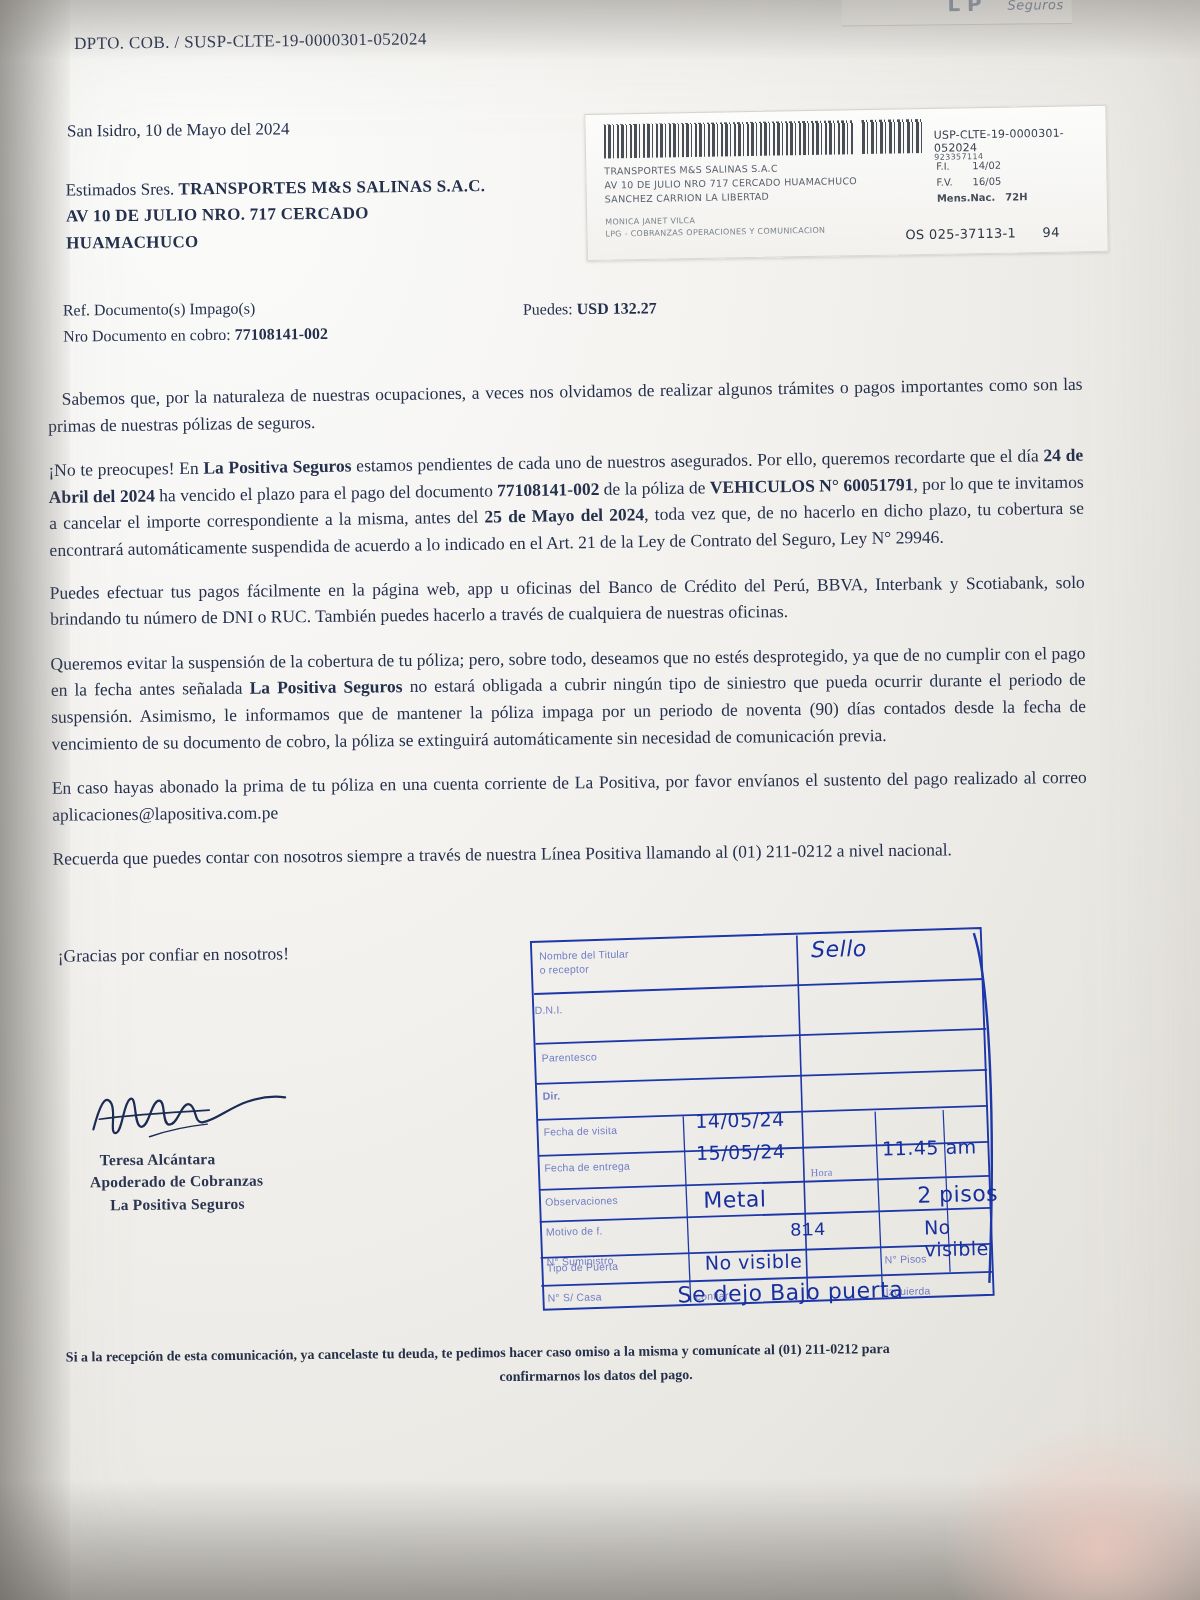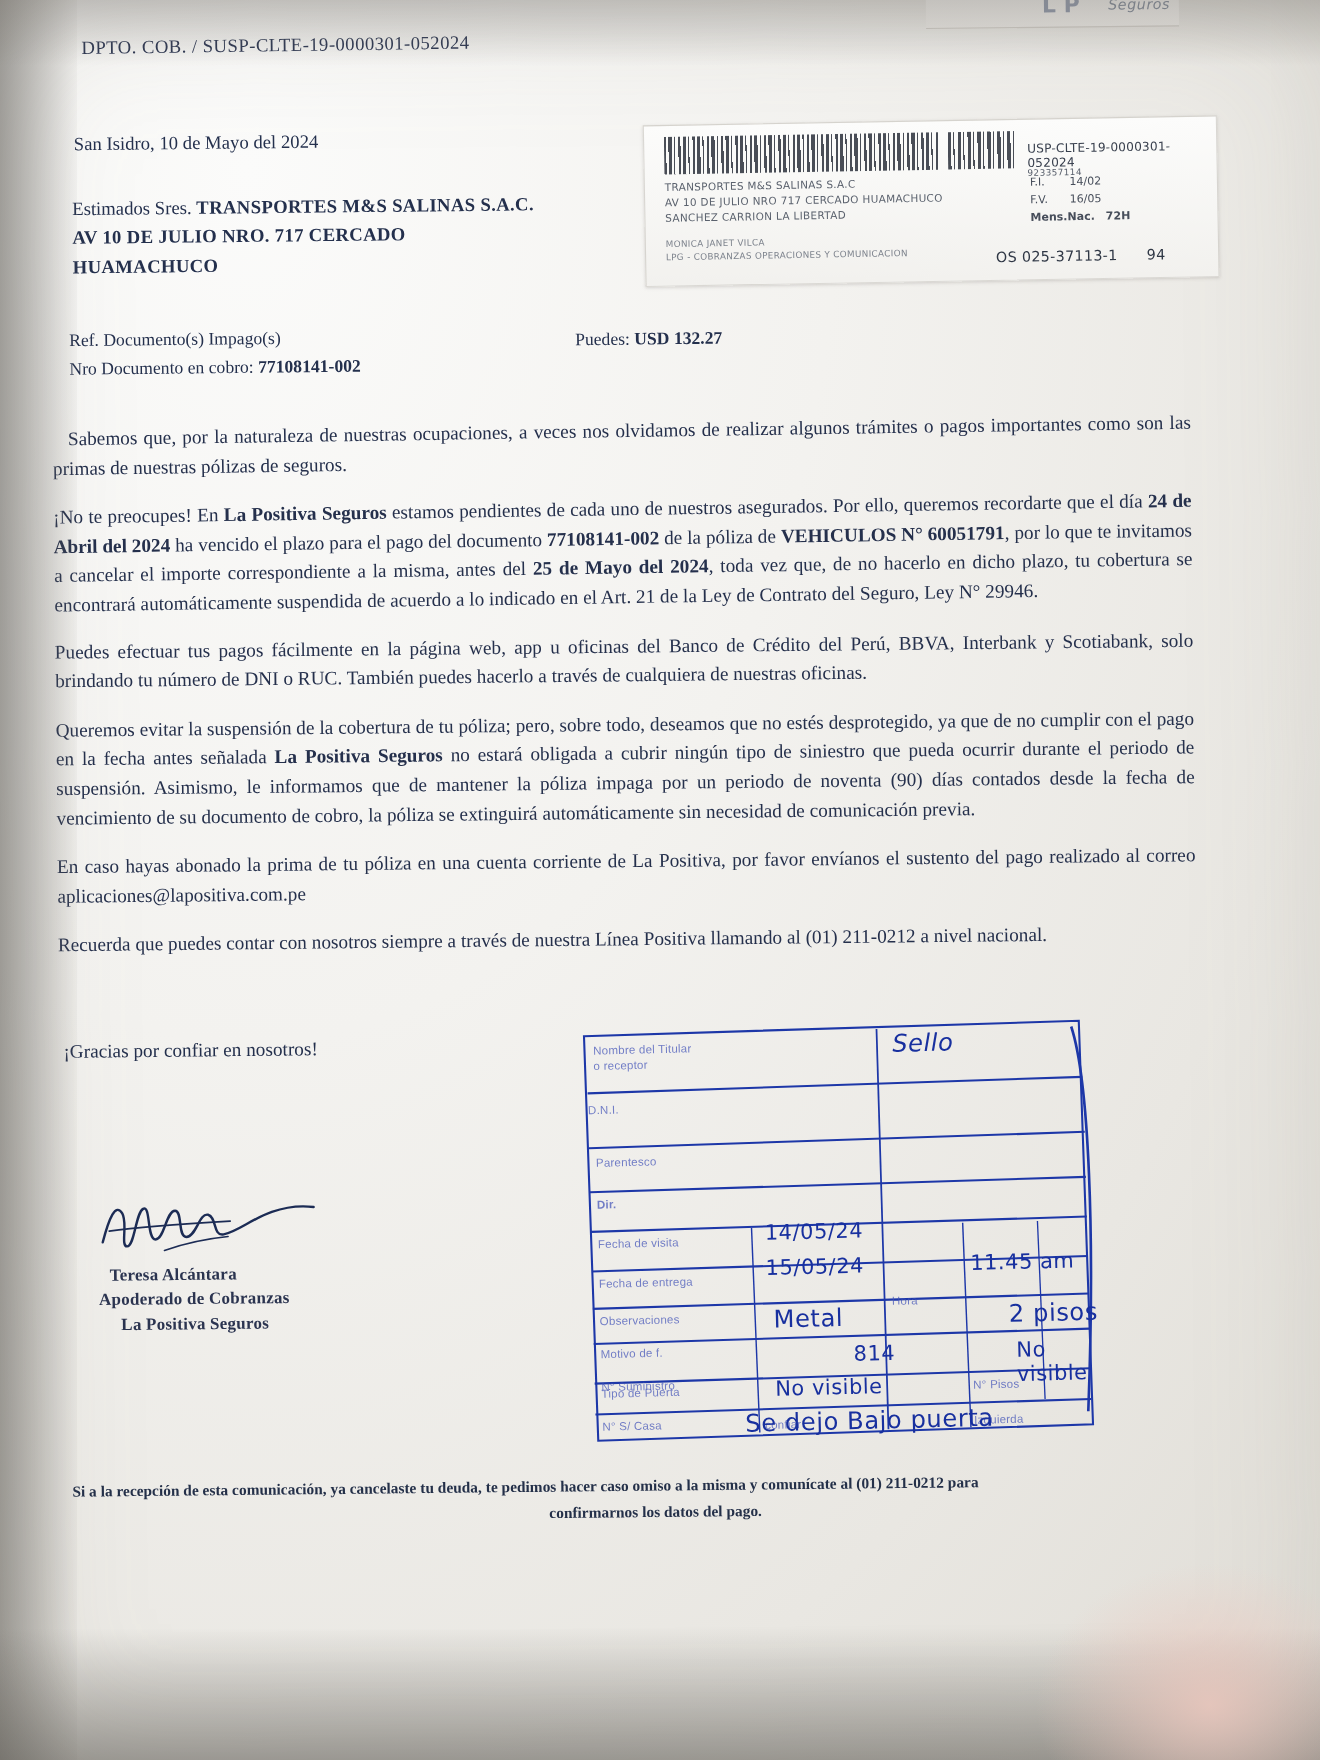--- a/index.html
+++ b/index.html
@@ -376,29 +376,29 @@
       <div class="pre" style="left:20px; top:156px;font-weight:bold;">Dir.</div>
       <div class="pre" style="left:20px; top:192px;">Fecha de visita</div>
       <div class="pre" style="left:20px; top:228px;">Fecha de entrega</div>
       <div class="pre" style="left:20px; top:262px;">Observaciones</div>
       <div class="pre" style="left:20px; top:292px;">Motivo de f.</div>
       <div class="pre" style="left:20px; top:328px;">Tipo de Puerta</div>
       <div class="pre" style="left:20px; top:358px;">N° S/ Casa</div>
       <div class="pre" style="left:358px; top:328px;">N° Pisos</div>
       <div class="pre" style="left:168px; top:360px;">confiar</div>
       <div class="pre" style="left:358px; top:360px;">Izquierda</div>
-      <div class="pre" style="left:286px; top:250px;">Hora</div>
+      <div class="pre" style="left:286px; top:240px;font-family:Liberation Serif, serif;">Hora</div>
 
       <div class="hw lg" style="left:292px; top:10px; font-style:italic;">Sello</div>
       <div class="hw" style="left:172px; top:180px;">14/05/24</div>
       <div class="hw" style="left:172px; top:212px;">15/05/24</div>
       <div class="hw" style="left:358px; top:212px;">11.45 am</div>
       <div class="hw lg" style="left:178px; top:258px;">Metal</div>
       <div class="hw lg" style="left:392px; top:258px;">2 pisos</div>
-      <div class="hw" style="left:250px; top:292px;">814</div>
+      <div class="hw" style="left:264px; top:292px;font-family:Liberation Mono, monospace;">814</div>
       <div class="hw" style="left:398px; top:292px;">No visible</div>
       <div class="hw" style="left:178px; top:322px;">No visible</div>
       <div class="hw lg" style="left:150px; top:352px;">Se dejo  Bajo puerta</div>
       <div class="pre" style="left:20px; top:322px;">N° Suministro</div>
     </div>
 
     <div class="footer">
       <div class="l1">Si a la recepción de esta comunicación, ya cancelaste tu deuda, te pedimos hacer caso omiso a la misma y comunícate al (01) 211-0212 para</div>
       <div>confirmarnos los datos del pago.</div>
     </div>

